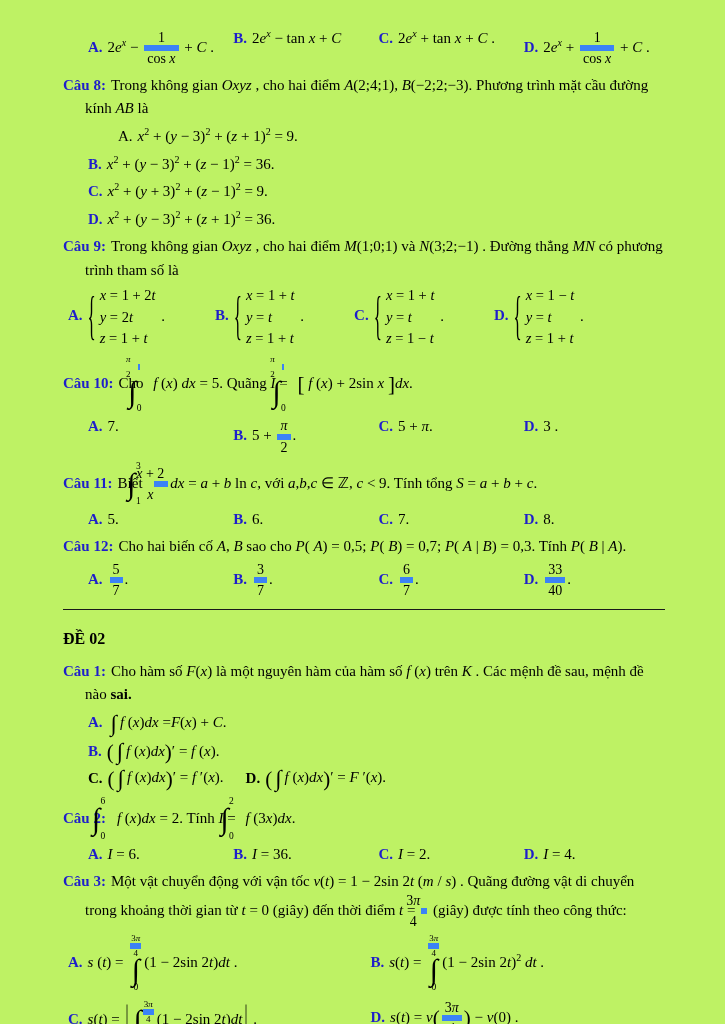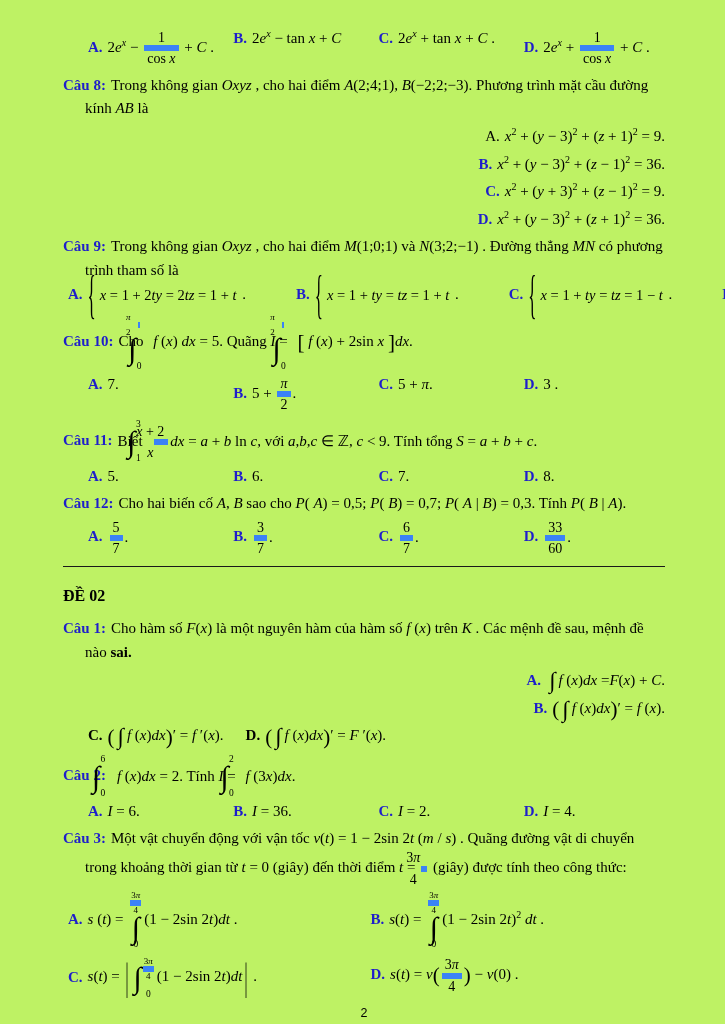--- a/index.html
+++ b/index.html
@@ -6,21 +6,21 @@
   html,body { margin:0; padding:0; background:#fff; }
   .page { width:725px; height:1024px; margin:0 auto; background:#bef264; box-sizing:border-box;
           padding:26px 60px 8px 63px; font-family:"Liberation Serif", serif; font-size:15px;
           color:#000; display:flex; flex-direction:column; overflow:hidden; }
   .doc { flex:1 1 auto; }
   .para { line-height:1.55; margin:2px 0; padding-left:22px; text-indent:-22px; }
   .qlabel { color:var(--blue); font-weight:700; padding-right:5px;text-align:right; }
   .olabel { color:var(--blue); font-weight:700; padding-right:5px; }
   .olabel.black { color:#000; }
   .olabel.plain { color:#000; font-weight:400; }
-  .optline { margin:5px 0; padding-left:25px; line-height:1.5;text-align:right; }
+  .optline { margin:5px 0; padding-left:25px; line-height:1.5; }
   .optline.deep { padding-left:55px; }
   .optrow { margin:4px 0 7px; }
   .optrow.four { display:grid; grid-template-columns:repeat(4,1fr); padding-left:25px; column-gap:4px; }
   .optrow.two { display:grid; grid-template-columns:1fr 1fr; padding-left:5px; column-gap:8px; }
   .optrow.tight { display:flex; gap:50px; padding-left:5px; }
   .optrow.pair { display:flex; gap:22px; padding-left:25px; }
   .opt { white-space:nowrap; }
   .it { font-style:italic; }
   .b { font-weight:700; }
   sup { font-size:10px; line-height:0; vertical-align:super; }
@@ -31,21 +31,21 @@
   .int .iglyph { font-size:30px; line-height:0.82; }
   .int .lim { font-size:9.5px; line-height:1; min-height:10px; text-align:center; }
   .int.nolim .iglyph { font-size:23px; line-height:0.95; }
   .int .lim .frac { margin:0; vertical-align:baseline; line-height:1; }
   .int .lim .frac .num, .int .lim .frac .den { font-size:9px; padding:0 1px; }
   .int.side { flex-direction:row; align-items:center; }
   .int.side .sidecol { display:inline-flex; flex-direction:column; justify-content:space-between; height:42px; margin-left:1px; }
   .int.side .lim { min-height:9px; }
   .cases { display:inline-flex; align-items:center; vertical-align:middle; margin-right:2px; }
   .brace { display:inline-block; transform:scaleY(3.1); transform-origin:center; font-size:17px; margin-right:4px; font-weight:400; }
-  .clines { display:inline-flex; row-gap:3px; }
+  .clines { display:inline-flex; flex-direction:column; row-gap:3px; }
   .clines > span { line-height:1.3; font-size:14.5px; }
   .bigp { font-size:21px; vertical-align:middle; line-height:0.8; }
   .tbar { display:inline-block; transform:scaleY(2.6); vertical-align:middle; margin:0 2px; }
   .divider { border-top:1.5px solid #1a1a1a; margin:10px 0 2px; }
   .de-heading { font-weight:700; font-size:16px; margin:20px 0 12px; }
   .pagenum { text-align:center; font-size:12.5px; font-family:"Liberation Sans", sans-serif; padding-bottom:4px; }
 </style>
 </head>
 <body>
 
@@ -121,21 +121,21 @@
         <span class="opt"><span class="olabel">A.</span><span>5.</span></span>
         <span class="opt"><span class="olabel">B.</span><span>6.</span></span>
         <span class="opt"><span class="olabel">C.</span><span>7.</span></span>
         <span class="opt"><span class="olabel">D.</span><span>8.</span></span>
       </div>
       <div class="para"><span class="qlabel">Câu 12:</span><span>Cho hai biến cố </span><span class="it">A</span><span>, </span><span class="it">B</span><span> sao cho </span><span class="it">P</span><span>( </span><span class="it">A</span><span>) = 0,5; </span><span class="it">P</span><span>( </span><span class="it">B</span><span>) = 0,7; </span><span class="it">P</span><span>( </span><span class="it">A</span><span> | </span><span class="it">B</span><span>) = 0,3.</span><span> Tính </span><span class="it">P</span><span>( </span><span class="it">B</span><span> | </span><span class="it">A</span><span>).</span></div>
       <div class="optrow four">
         <span class="opt"><span class="olabel">A.</span><span class="frac"><span class="num"><span>5</span></span><span class="den"><span>7</span></span></span><span>.</span></span>
         <span class="opt"><span class="olabel">B.</span><span class="frac"><span class="num"><span>3</span></span><span class="den"><span>7</span></span></span><span>.</span></span>
         <span class="opt"><span class="olabel">C.</span><span class="frac"><span class="num"><span>6</span></span><span class="den"><span>7</span></span></span><span>.</span></span>
-        <span class="opt"><span class="olabel">D.</span><span class="frac"><span class="num"><span>33</span></span><span class="den"><span>60</span></span></span><span>.</span></span>
+        <span class="opt"><span class="olabel">D.</span><span class="frac"><span class="num"><span>33</span></span><span class="den"><span>40</span></span></span><span>.</span></span>
       </div>
       <div class="divider"></div>
       <div class="de-heading">ĐỀ 02</div>
       <div class="para"><span class="qlabel">Câu 1:</span><span>Cho hàm số </span><span class="it">F</span><span>(</span><span class="it">x</span><span>)</span><span> là một nguyên hàm của hàm số </span><span class="it">f</span><span> (</span><span class="it">x</span><span>)</span><span> trên </span><span class="it">K</span><span> . Các mệnh đề sau, mệnh đề nào </span><span class="b">sai.</span></div>
       <div class="optline"><span class="olabel">A.</span><span class="int nolim">
           <span class="iglyph">∫</span>
         </span><span class="it">f</span><span> (</span><span class="it">x</span><span>)</span><span class="it">d</span><span class="it">x</span><span> =</span><span class="it">F</span><span>(</span><span class="it">x</span><span>) + </span><span class="it">C</span><span>.</span></div>
       <div class="optline"><span class="olabel">B.</span><span class="bigp">(</span><span class="int nolim">
           <span class="iglyph">∫</span>
         </span><span class="it">f</span><span> (</span><span class="it">x</span><span>)</span><span class="it">d</span><span class="it">x</span><span class="bigp">)</span><span>′ = </span><span class="it">f</span><span> (</span><span class="it">x</span><span>).</span></div>

